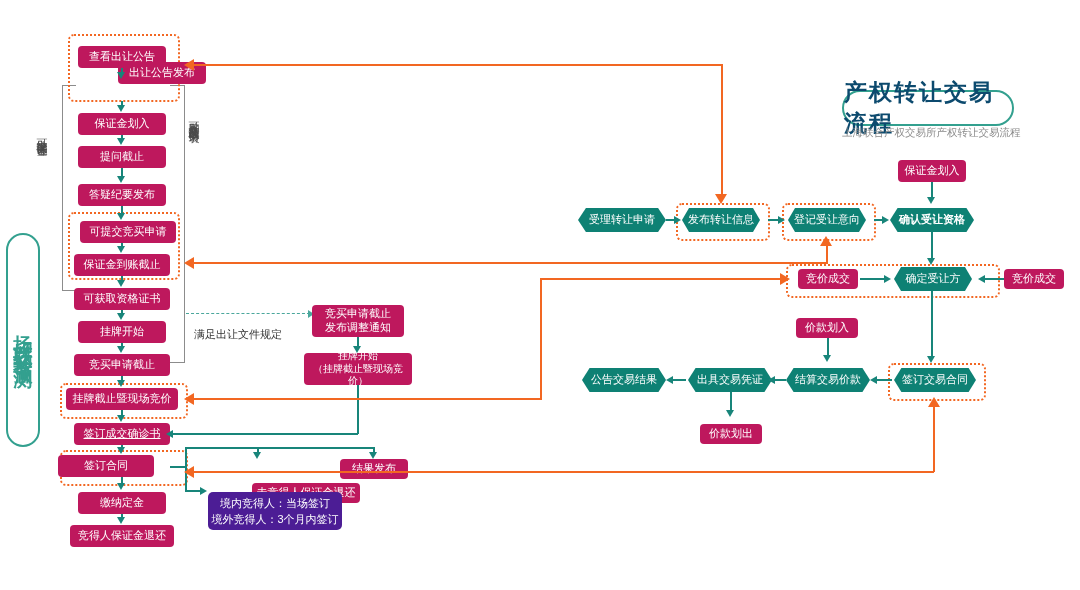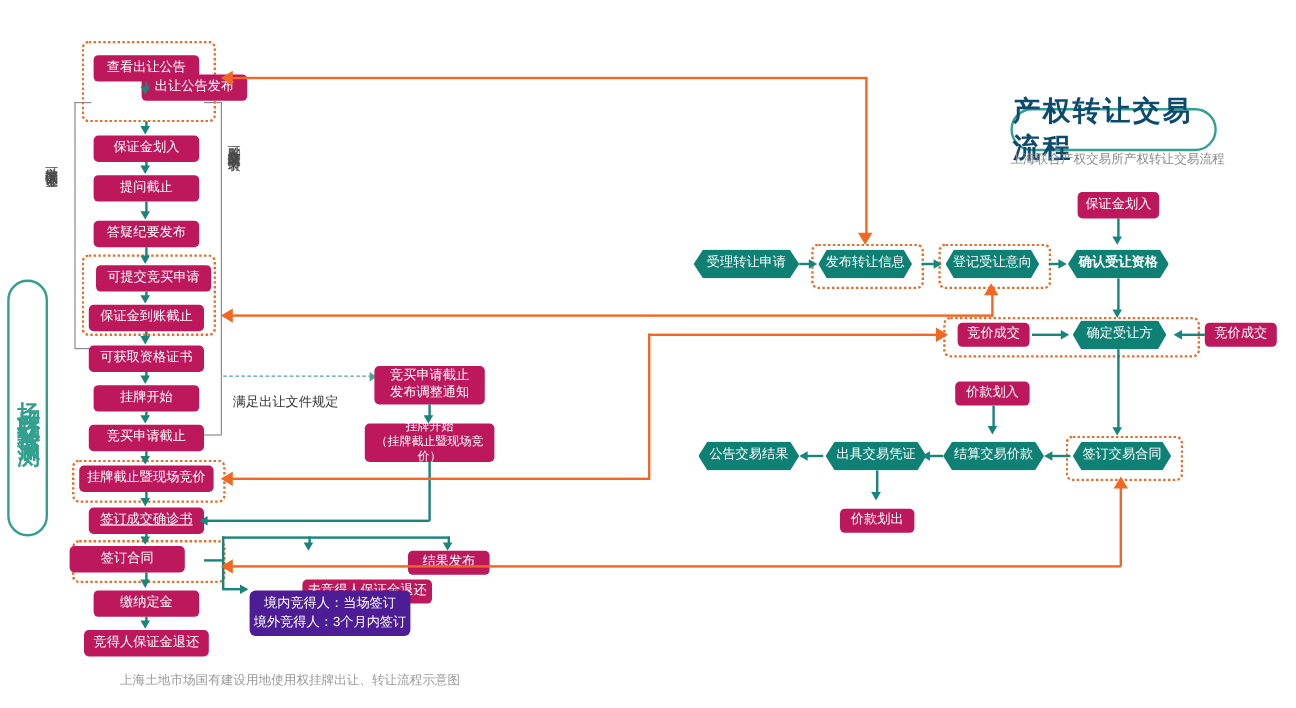--- a/index.html
+++ b/index.html
@@ -273,15 +273,14 @@
 
   <div class="ol olv" style="left:540px;top:278px;height:122px;"></div>
   <div class="ol olh" style="left:193px;top:398px;width:348px;"></div>
   <div class="arw oarw-l" style="left:184px;top:393px;"></div>
 
   <div class="ol olh" style="left:193px;top:471px;width:741px;"></div>
   <div class="ol olv" style="left:933px;top:406px;height:66px;"></div>
   <div class="arw oarw-l" style="left:184px;top:466px;"></div>
   <div class="arw oarw-u" style="left:928px;top:397px;"></div>
 
-  <div class="caption" style="left:100px;top:560px;">上海土地市场国有建设用地使用权挂牌出让、转让流程示意图</div>
 
 </div>
 
 </body></html>

